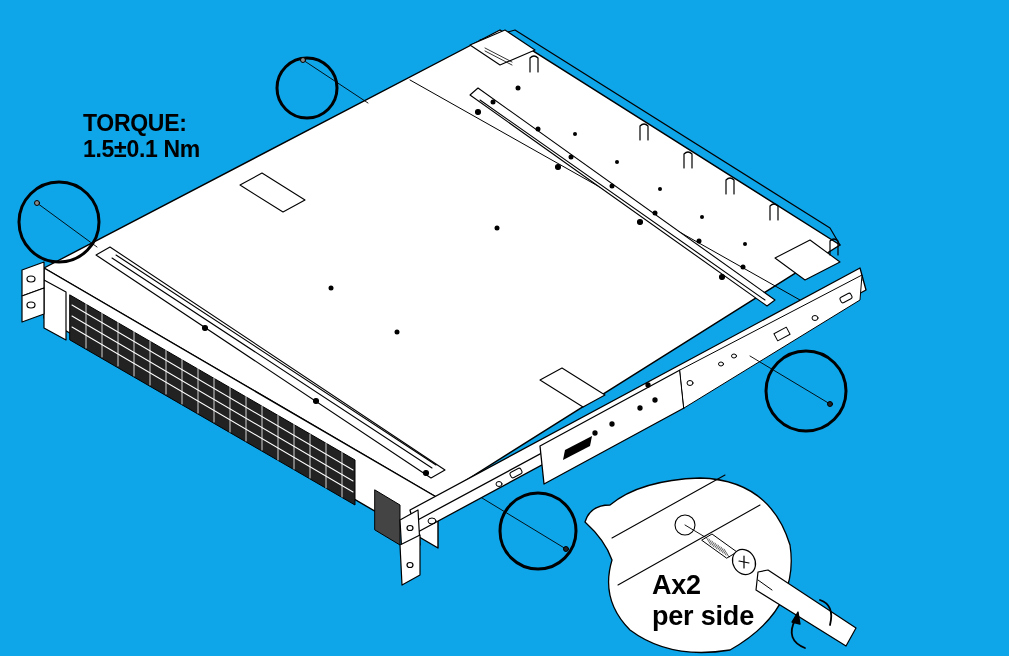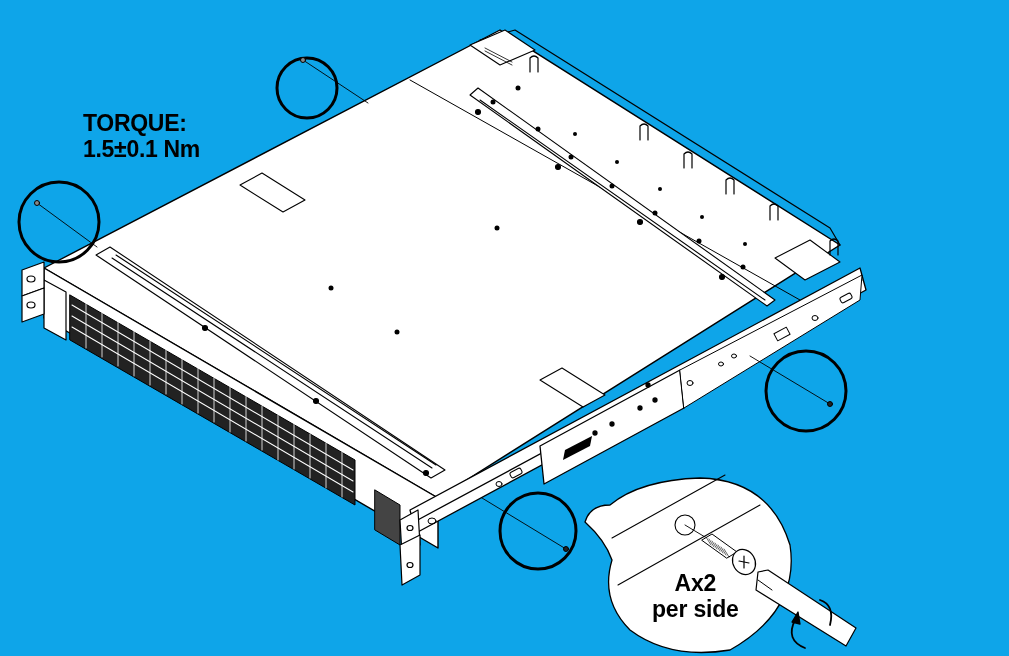--- a/index.html
+++ b/index.html
@@ -1,21 +1,21 @@
 <!DOCTYPE html>
 <html><head>
   <meta charset="utf-8">
   <style>
     html, body { margin: 0; padding: 0; background: #ffffff; }
     .stage { position: relative; width: 1009px; height: 656px; overflow: hidden; background: #0ea5e9; }
     svg.art { position: absolute; left: 0; top: 0; }
     .label { position: absolute; font-family: "Liberation Sans", sans-serif; font-weight: 700; color: #000; line-height: 1.15; }
     .torque { left: 83px; top: 110px; font-size: 23px; letter-spacing: -0.3px; }
     .torque span { display: block; }
-    .callout-text { left: 652px; top: 570px; font-size: 23px; letter-spacing: -0.2px; text-align: center; }
+    .callout-text { left: 652px; top: 570px; font-size: 27px; letter-spacing: -0.2px; }
     .callout-text span { display: block; }
   </style>
 </head>
 <body>
 
 <div class="stage">
   <svg class="art" width="1009" height="656" viewBox="0 0 1009 656" fill="none" stroke="#000" stroke-linejoin="round" stroke-linecap="round">
 
     <g stroke-width="1.4">
 

